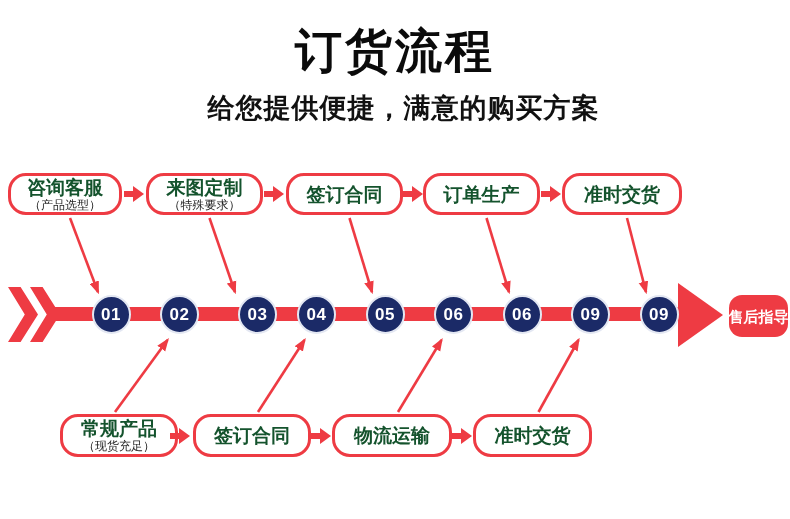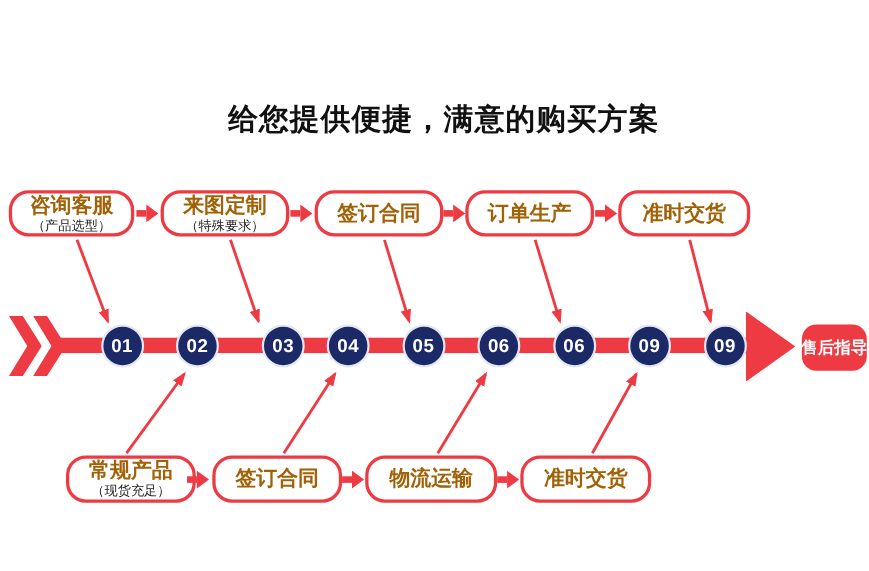--- a/index.html
+++ b/index.html
@@ -32,21 +32,21 @@
   }
   .flow-box{
     position:absolute;
     border:3px solid var(--red);
     border-radius:18px;
     background:#fff;
     display:flex;flex-direction:column;
     align-items:center;justify-content:center;
   }
   .flow-box .lbl{
-    font-size:19px;font-weight:bold;color:#a16207;line-height:21px;
+    font-size:19px;font-weight:bold;color:#14532d;line-height:21px;
     white-space:nowrap;
   }
   .flow-box .note{
     font-size:12px;color:#222;line-height:14px;white-space:nowrap;
   }
   .mini-arrow{
     position:absolute;display:flex;align-items:center;
   }
   .mini-arrow .shaft{width:9px;height:6px;background:var(--red);}
   .mini-arrow .head{
@@ -85,20 +85,21 @@
   }
   .after-badge span{
     color:#fff;font-size:15px;font-weight:bold;line-height:19px;white-space:nowrap;
   }
   #connectors{position:absolute;left:0;top:0;pointer-events:none;}
 </style>
 </head>
 <body>
 
 <div class="stage">
+  <div class="title">订货流程</div>
   <div class="subtitle">给您提供便捷，满意的购买方案</div>
 
   <svg id="connectors" width="790" height="519" viewBox="0 0 790 519">
     <defs>
       <marker id="ah" viewBox="0 0 8 6" refX="6.5" refY="3" markerWidth="5" markerHeight="4" orient="auto">
         <path d="M0,0 L8,3 L0,6 Z" fill="#ee3b43"></path>
       </marker>
     </defs>
     <g id="connector-lines">
         <line x1="70" y1="218" x2="98" y2="292" stroke="#ee3b43" stroke-width="2.6" marker-end="url(#ah)"></line>

